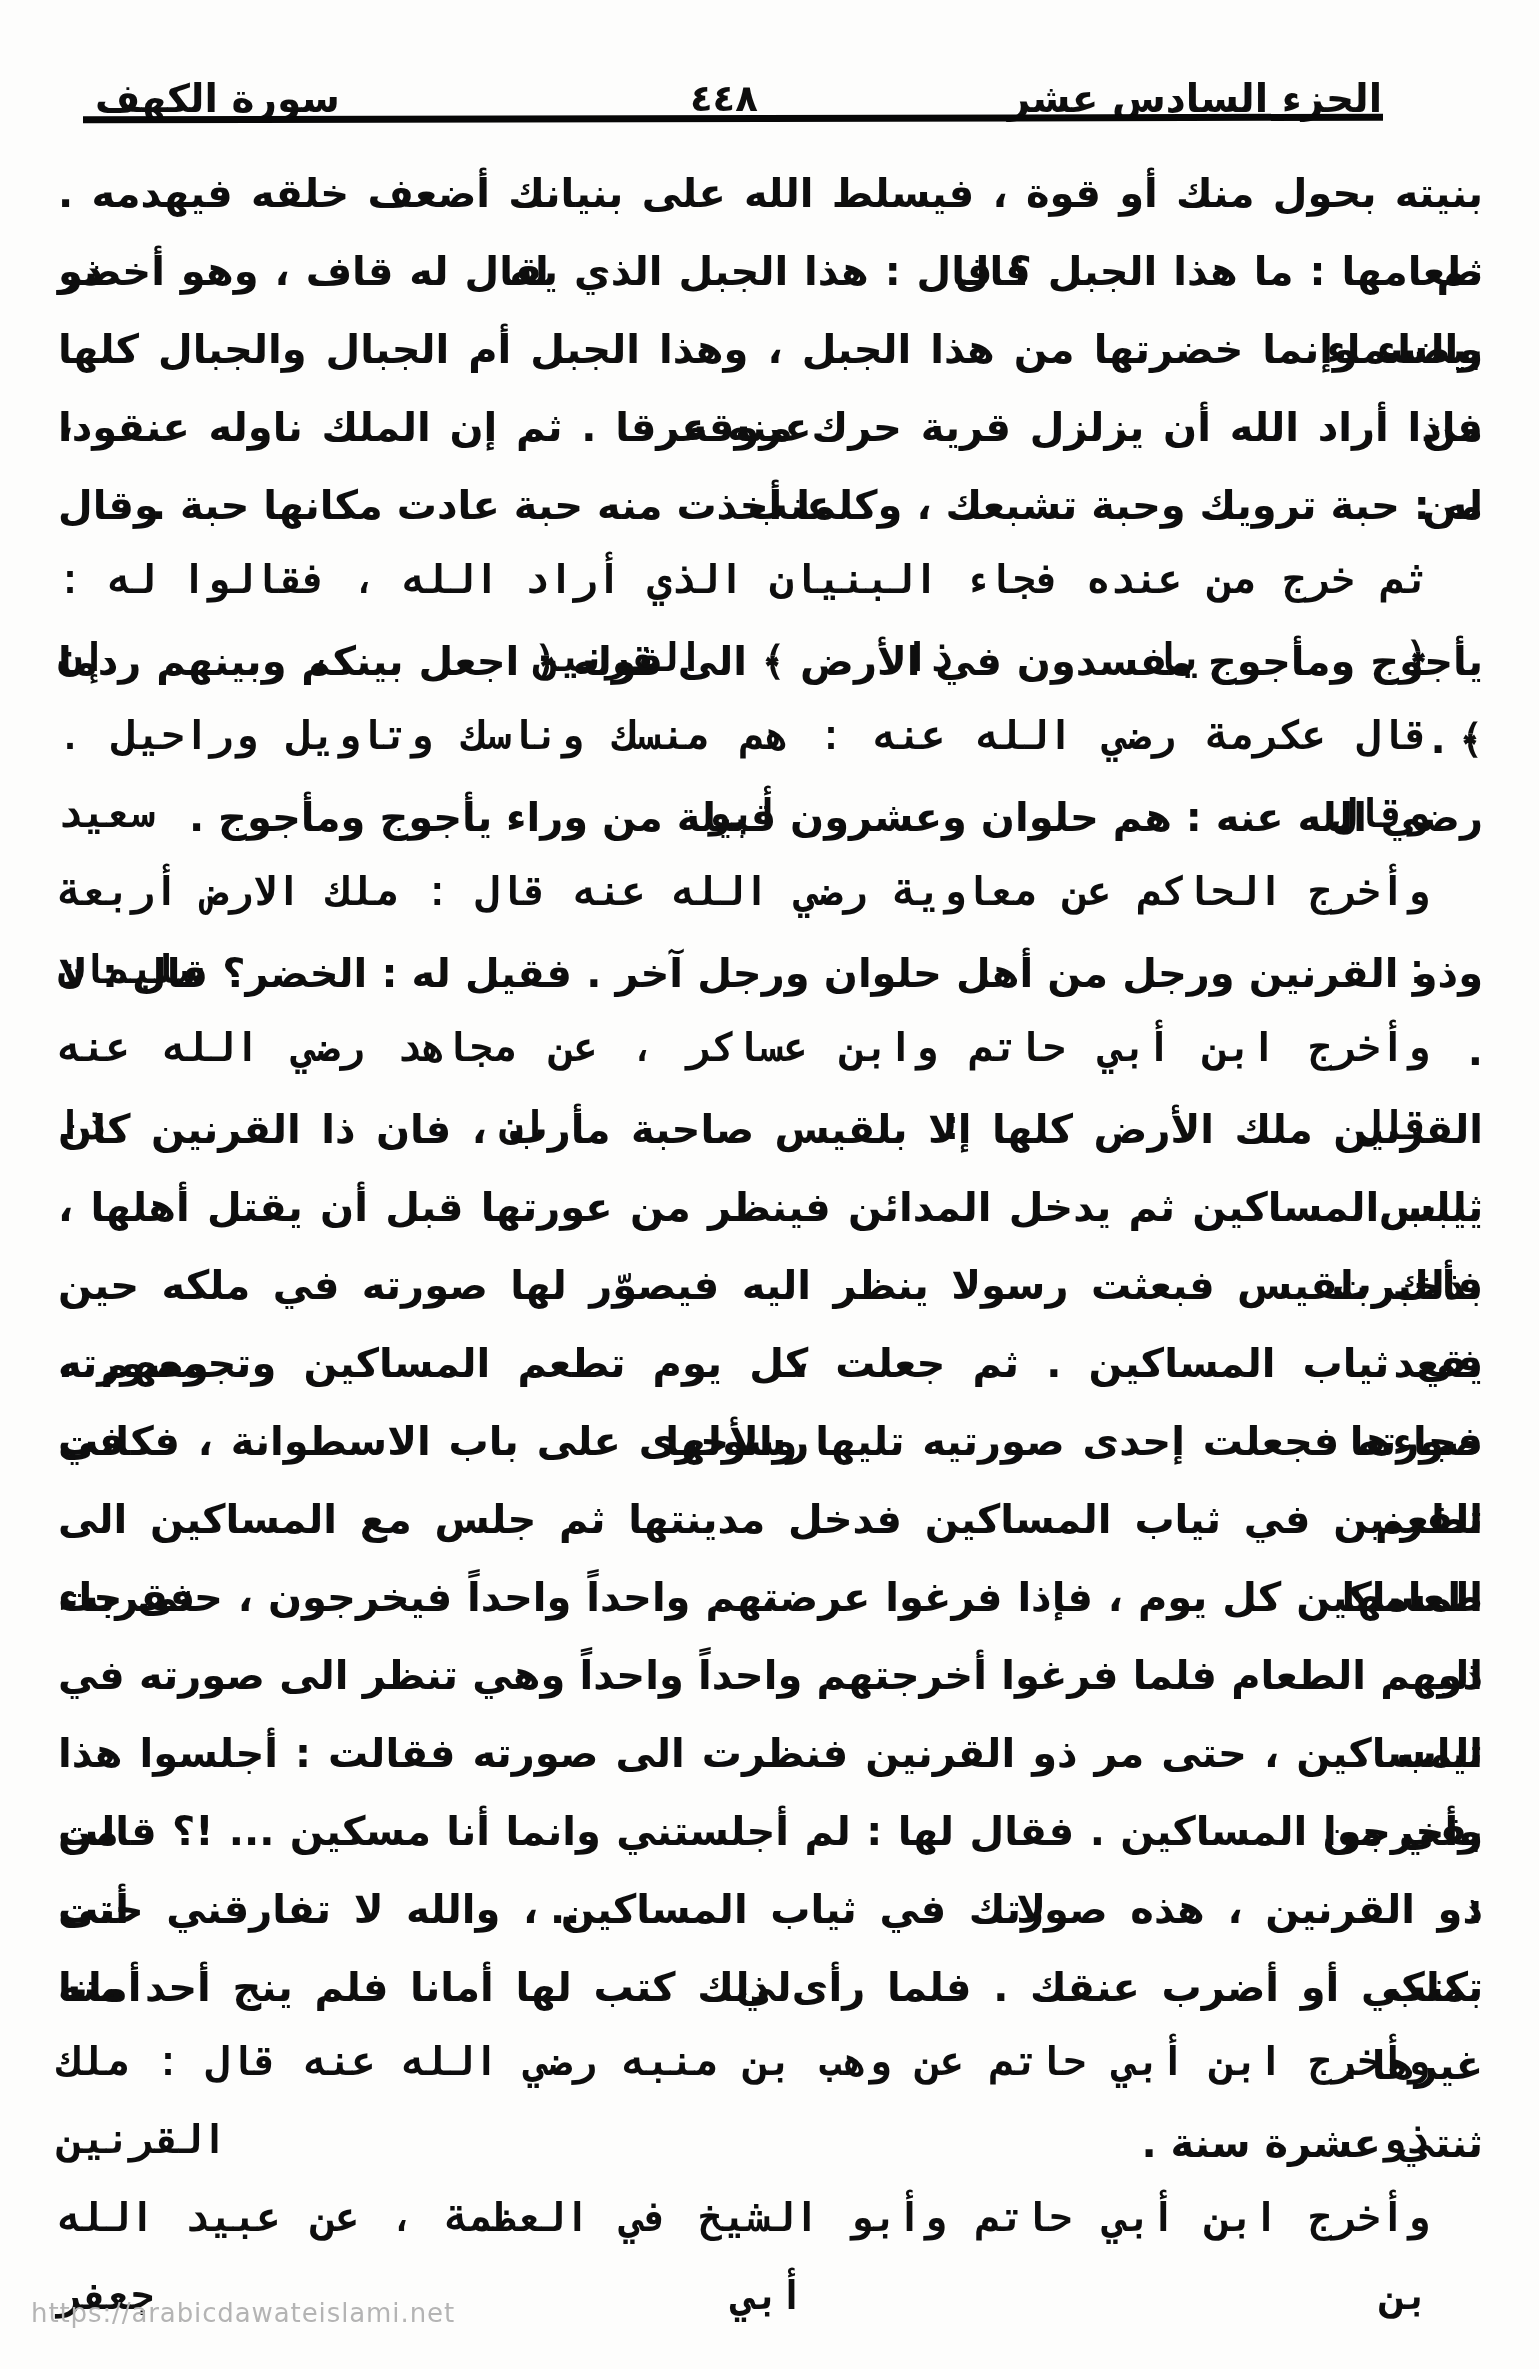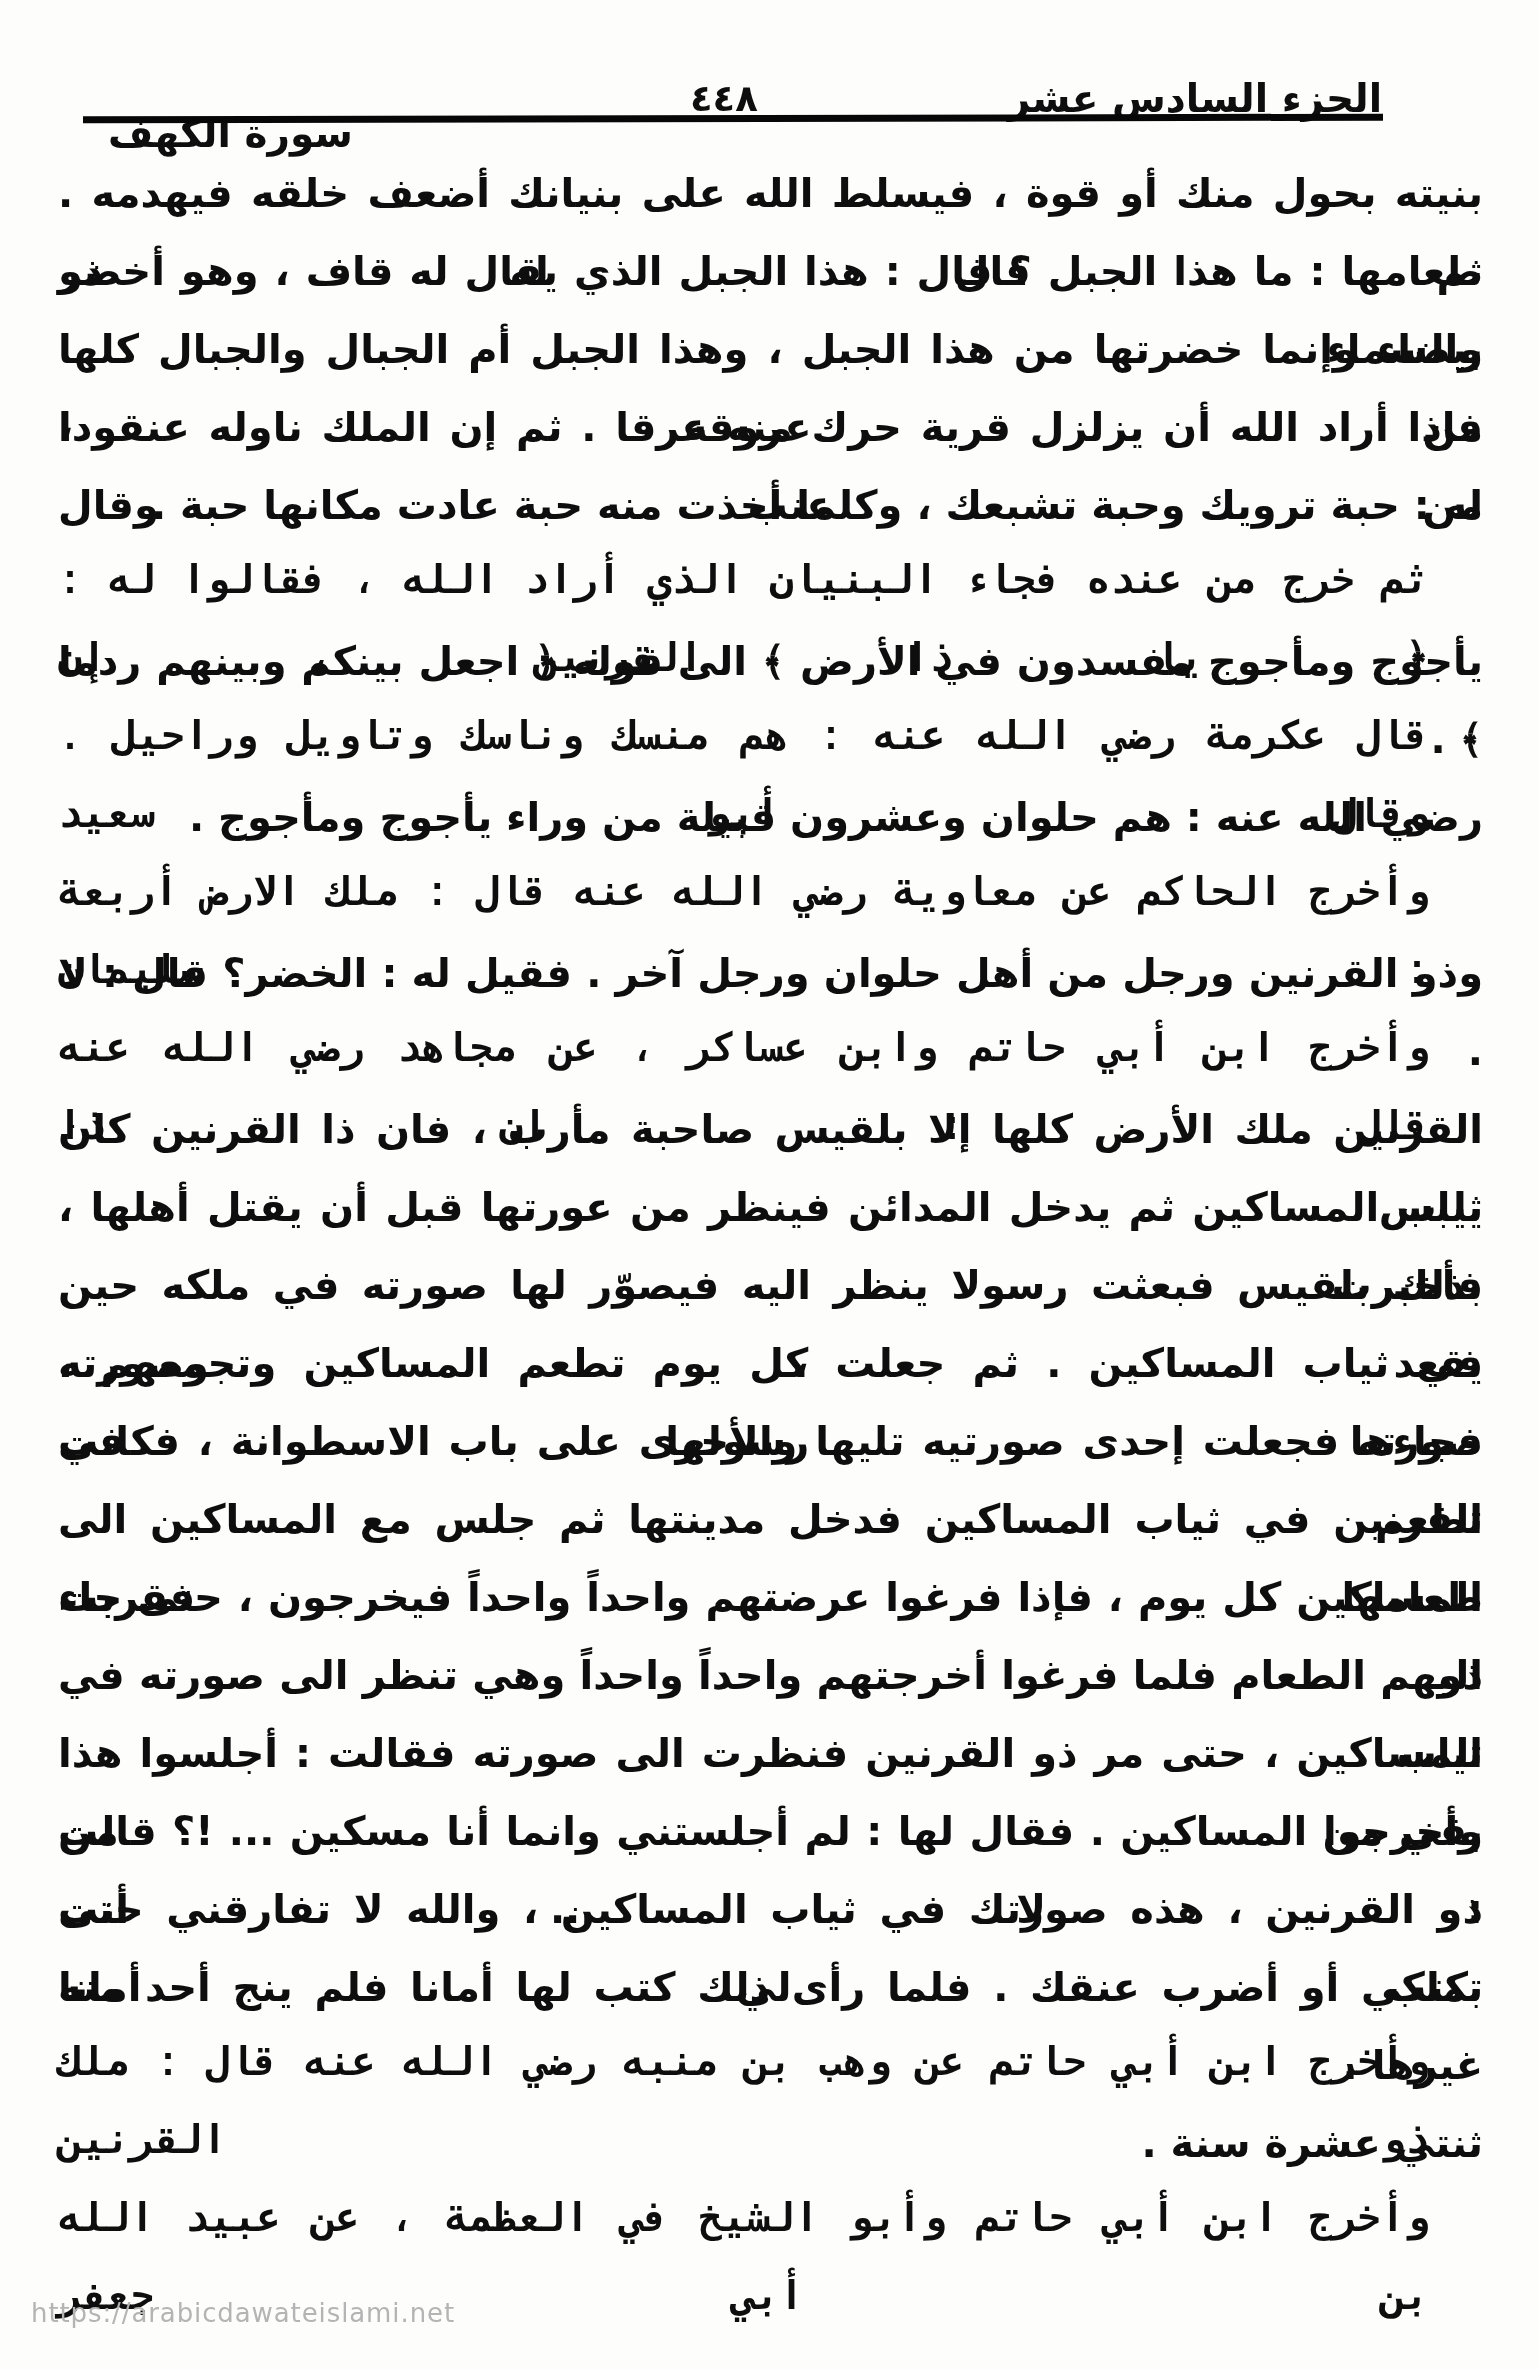--- a/index.html
+++ b/index.html
@@ -21,21 +21,21 @@
     position: absolute;
     top: 72px;
     font-size: 39px;
     font-weight: 700;
     line-height: 54px;
     white-space: nowrap;
     direction: rtl;
   }
   .h-right  { right: 158px; }
   .h-center { left: 690px; font-size: 37px; }
-  .h-left   { left: 108px; margin-top: 35px; }
+  .h-left   { left: 95px; }
   .rule {
     position: absolute;
     top: 115px;
     left: 83px;
     width: 1300px;
     height: 6.5px;
     background: #070707;
     transform: rotate(-0.12deg);
   }
   

